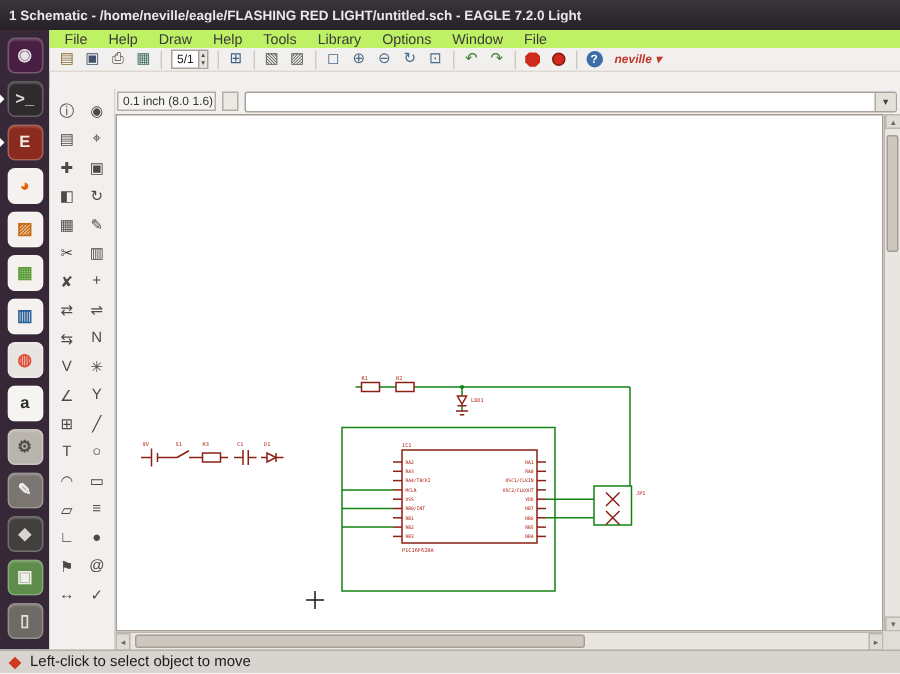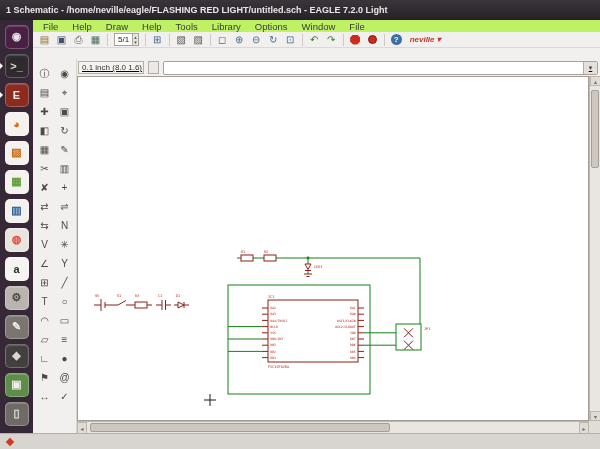--- a/index.html
+++ b/index.html
@@ -51,21 +51,21 @@
   .sheet-spin{display:flex;flex-direction:column;justify-content:center;font-size:5px;line-height:5px;
         color:#555;background:#e7e3de;border-left:1px solid #a9a29a;padding:0 1px;}
 
   
   .palette{position:absolute;left:0;top:39px;width:44px;height:374px;background:#f2f0ee;border-right:1px solid #d8d3cd;
            display:grid;grid-template-columns:20px 20px;align-content:start;justify-content:center;padding-top:5px;box-sizing:border-box;}
   .pal-cell{width:20px;height:19px;display:flex;align-items:center;justify-content:center;font-size:10px;color:#4d4944;}
 
   
   .param-bar{position:absolute;left:44px;top:39px;width:523px;height:17px;display:flex;align-items:center;gap:4px;
-             padding-left:1px;box-sizing:border-box;background:#f2f0ee;text-decoration:underline;}
+             padding-left:1px;box-sizing:border-box;background:#f2f0ee;}
   .coord-box{width:66px;height:13px;border:1px solid #b3ada5;background:#f6f4f1;font-size:8px;color:#333;
              display:flex;align-items:center;padding:0 3px;box-sizing:border-box;white-space:nowrap;}
   .mini-btn{width:11px;height:13px;border:1px solid #b3ada5;background:#ece9e4;box-sizing:border-box;}
   .cmd-combo{flex:1;height:14px;border:1px solid #a9a29a;border-radius:2px;background:#fff;display:flex;
              align-items:stretch;margin-right:2px;box-sizing:border-box;}
   .cmd-input{flex:1;border:none;outline:none;font-size:9px;padding:0 3px;background:transparent;font-family:"Liberation Sans",sans-serif;}
   .combo-arrow{width:13px;background:#e4e0da;border-left:1px solid #b3ada5;font-size:7px;color:#444;
              display:flex;align-items:center;justify-content:center;}
 
   
@@ -367,15 +367,16 @@
     <div class="hscroll">
       <span class="scroll-arrow ha-left">◂</span>
       <span class="h-thumb"></span>
       <span class="scroll-arrow ha-right">▸</span>
     </div>
     <div class="scroll-corner"></div>
   </div>
 
   <div class="status-bar">
     <span class="status-diamond"></span>
+    <span>Left-click to select object to move</span>
   </div>
 
 </div>
 
 </body></html>

